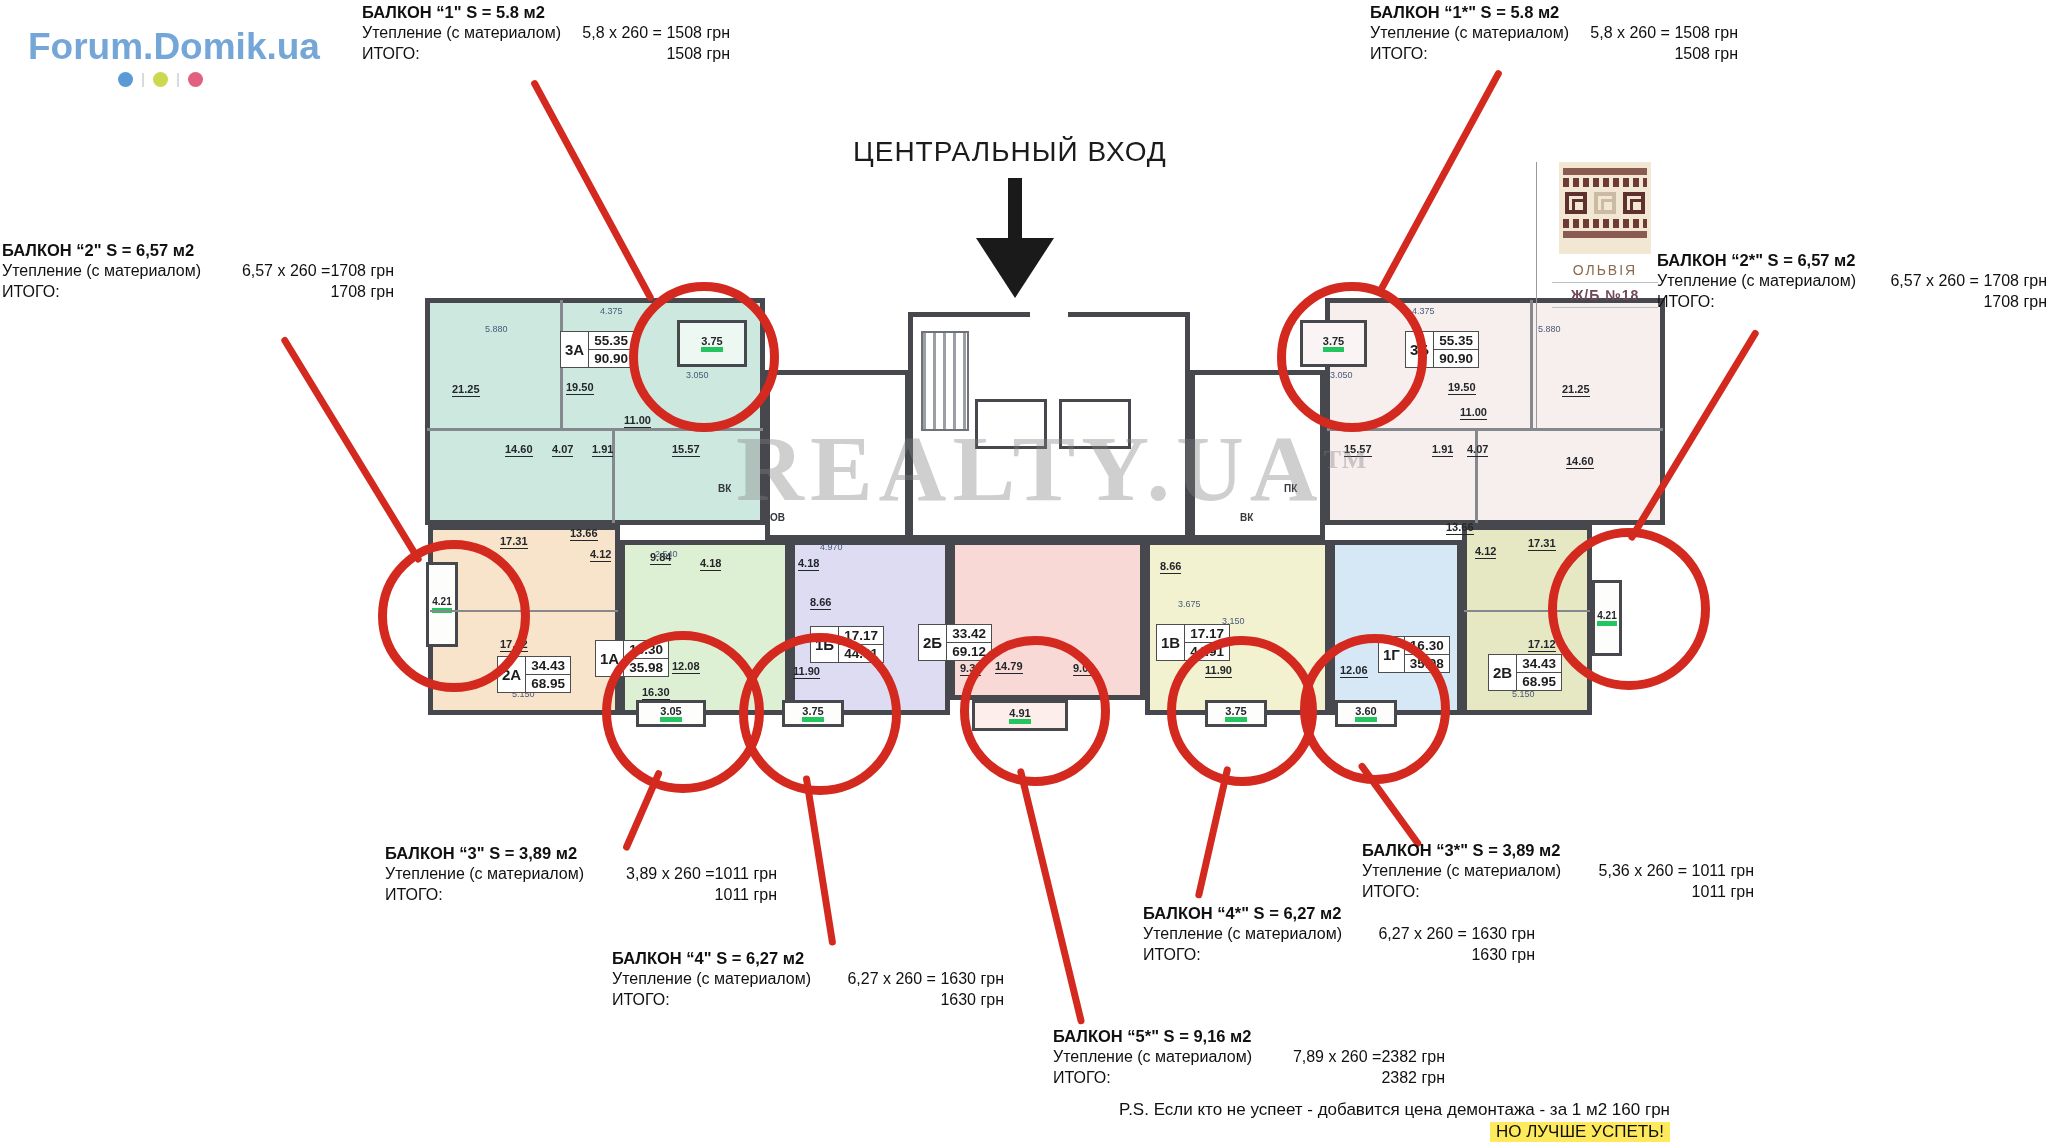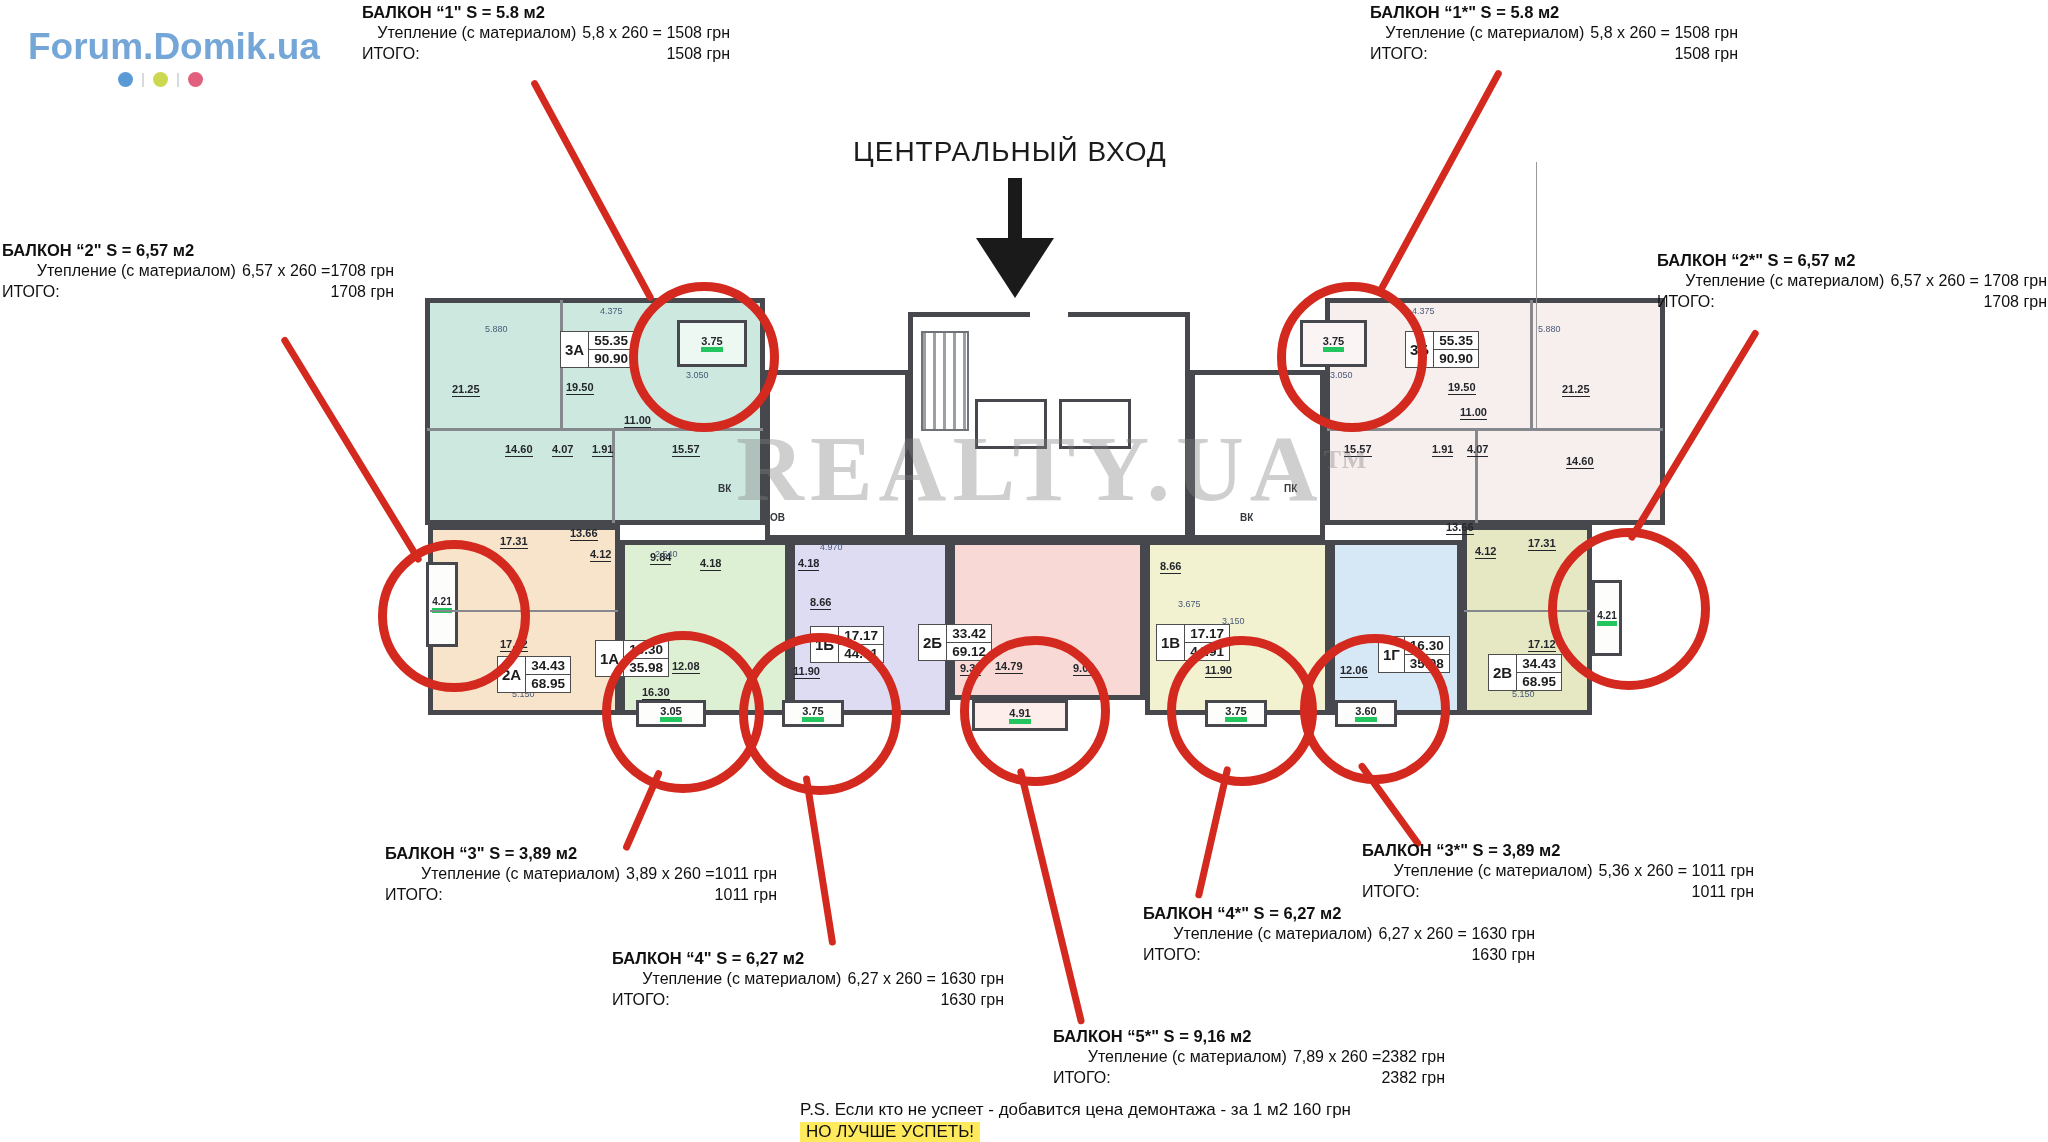--- a/index.html
+++ b/index.html
@@ -85,33 +85,33 @@
   #rc4{left:1548px;top:528px;width:144px;height:144px;}
   #rc5{left:602px;top:631px;width:144px;height:144px;}
   #rc6{left:739px;top:633px;width:144px;height:144px;}
   #rc7{left:960px;top:636px;width:132px;height:132px;}
   #rc8{left:1167px;top:636px;width:132px;height:132px;}
   #rc9{left:1300px;top:634px;width:132px;height:132px;}
 
   
   .anno{position:absolute;width:392px;font-size:16px;line-height:1.3;color:#101010;z-index:50;}
   .anno .t{font-weight:bold;font-size:16.5px;}
-  .anno .r2{display:flex;justify-content:flex-end;gap:6px;white-space:nowrap;}
+  .anno .r2{display:flex;justify-content:space-between;gap:6px;white-space:nowrap;}
   .anno .r3{display:flex;justify-content:space-between;}
   #an-b1{left:362px;top:2px;width:368px;}
   #an-b1s{left:1370px;top:2px;width:368px;}
   #an-b2{left:2px;top:240px;}
   #an-b2s{left:1657px;top:250px;width:390px;}
   #an-b3{left:385px;top:843px;}
   #an-b4{left:612px;top:948px;}
   #an-b5s{left:1053px;top:1026px;}
   #an-b4s{left:1143px;top:903px;}
   #an-b3s{left:1362px;top:840px;}
 
-  .ps{left:800px;top:1100px;width:870px;text-align:left;font-size:17px;color:#101010;z-index:50;}
+  .ps{left:800px;top:1100px;width:870px;text-align:right;font-size:17px;color:#101010;z-index:50;}
   .ps .hl{display:inline-block;background:#ffe95c;padding:0 6px;margin-top:2px;}
 </style>
 </head>
 <body>
 
 <div id="canvas">
 
   <div class="blk apt-3a abs" style="left:425px;top:298px;width:340px;height:227px;"></div>
   <div class="blk apt-3b abs" style="left:1325px;top:298px;width:340px;height:227px;"></div>
   <div class="blk core abs" style="left:765px;top:370px;width:145px;height:170px;"></div>
@@ -305,20 +305,37 @@
     <span class="dot" style="background:#ccd94e;"></span>
     <span class="dot-sep"></span>
     <span class="dot" style="background:#e0607e;"></span>
   </div>
 
   <div class="abs entrance-label">ЦЕНТРАЛЬНЫЙ ВХОД</div>
   <div class="abs arrow-shaft"></div>
   <div class="abs arrow-head"></div>
 
   <div class="abs badge-line"></div>
+  <div class="abs badge">
+    <div class="orn">
+      <div class="orn-bar"></div>
+      <div class="orn-sq"></div>
+      <div class="orn-mid">
+        <span class="key"></span>
+        <span class="key light"></span>
+        <span class="key"></span>
+      </div>
+      <div class="orn-sq"></div>
+      <div class="orn-bar b"></div>
+    </div>
+    <div class="badge-name">ОЛЬВІЯ</div>
+    <div class="badge-rule"></div>
+    <div class="badge-unit">Ж/Б №18</div>
+    <div class="badge-rule"></div>
+  </div>
 
   <div class="rc" id="rc1"></div>
   <div class="rc" id="rc2"></div>
   <div class="rc" id="rc3"></div>
   <div class="rc" id="rc4"></div>
   <div class="rc" id="rc5"></div>
   <div class="rc" id="rc6"></div>
   <div class="rc" id="rc7"></div>
   <div class="rc" id="rc8"></div>
   <div class="rc" id="rc9"></div>

